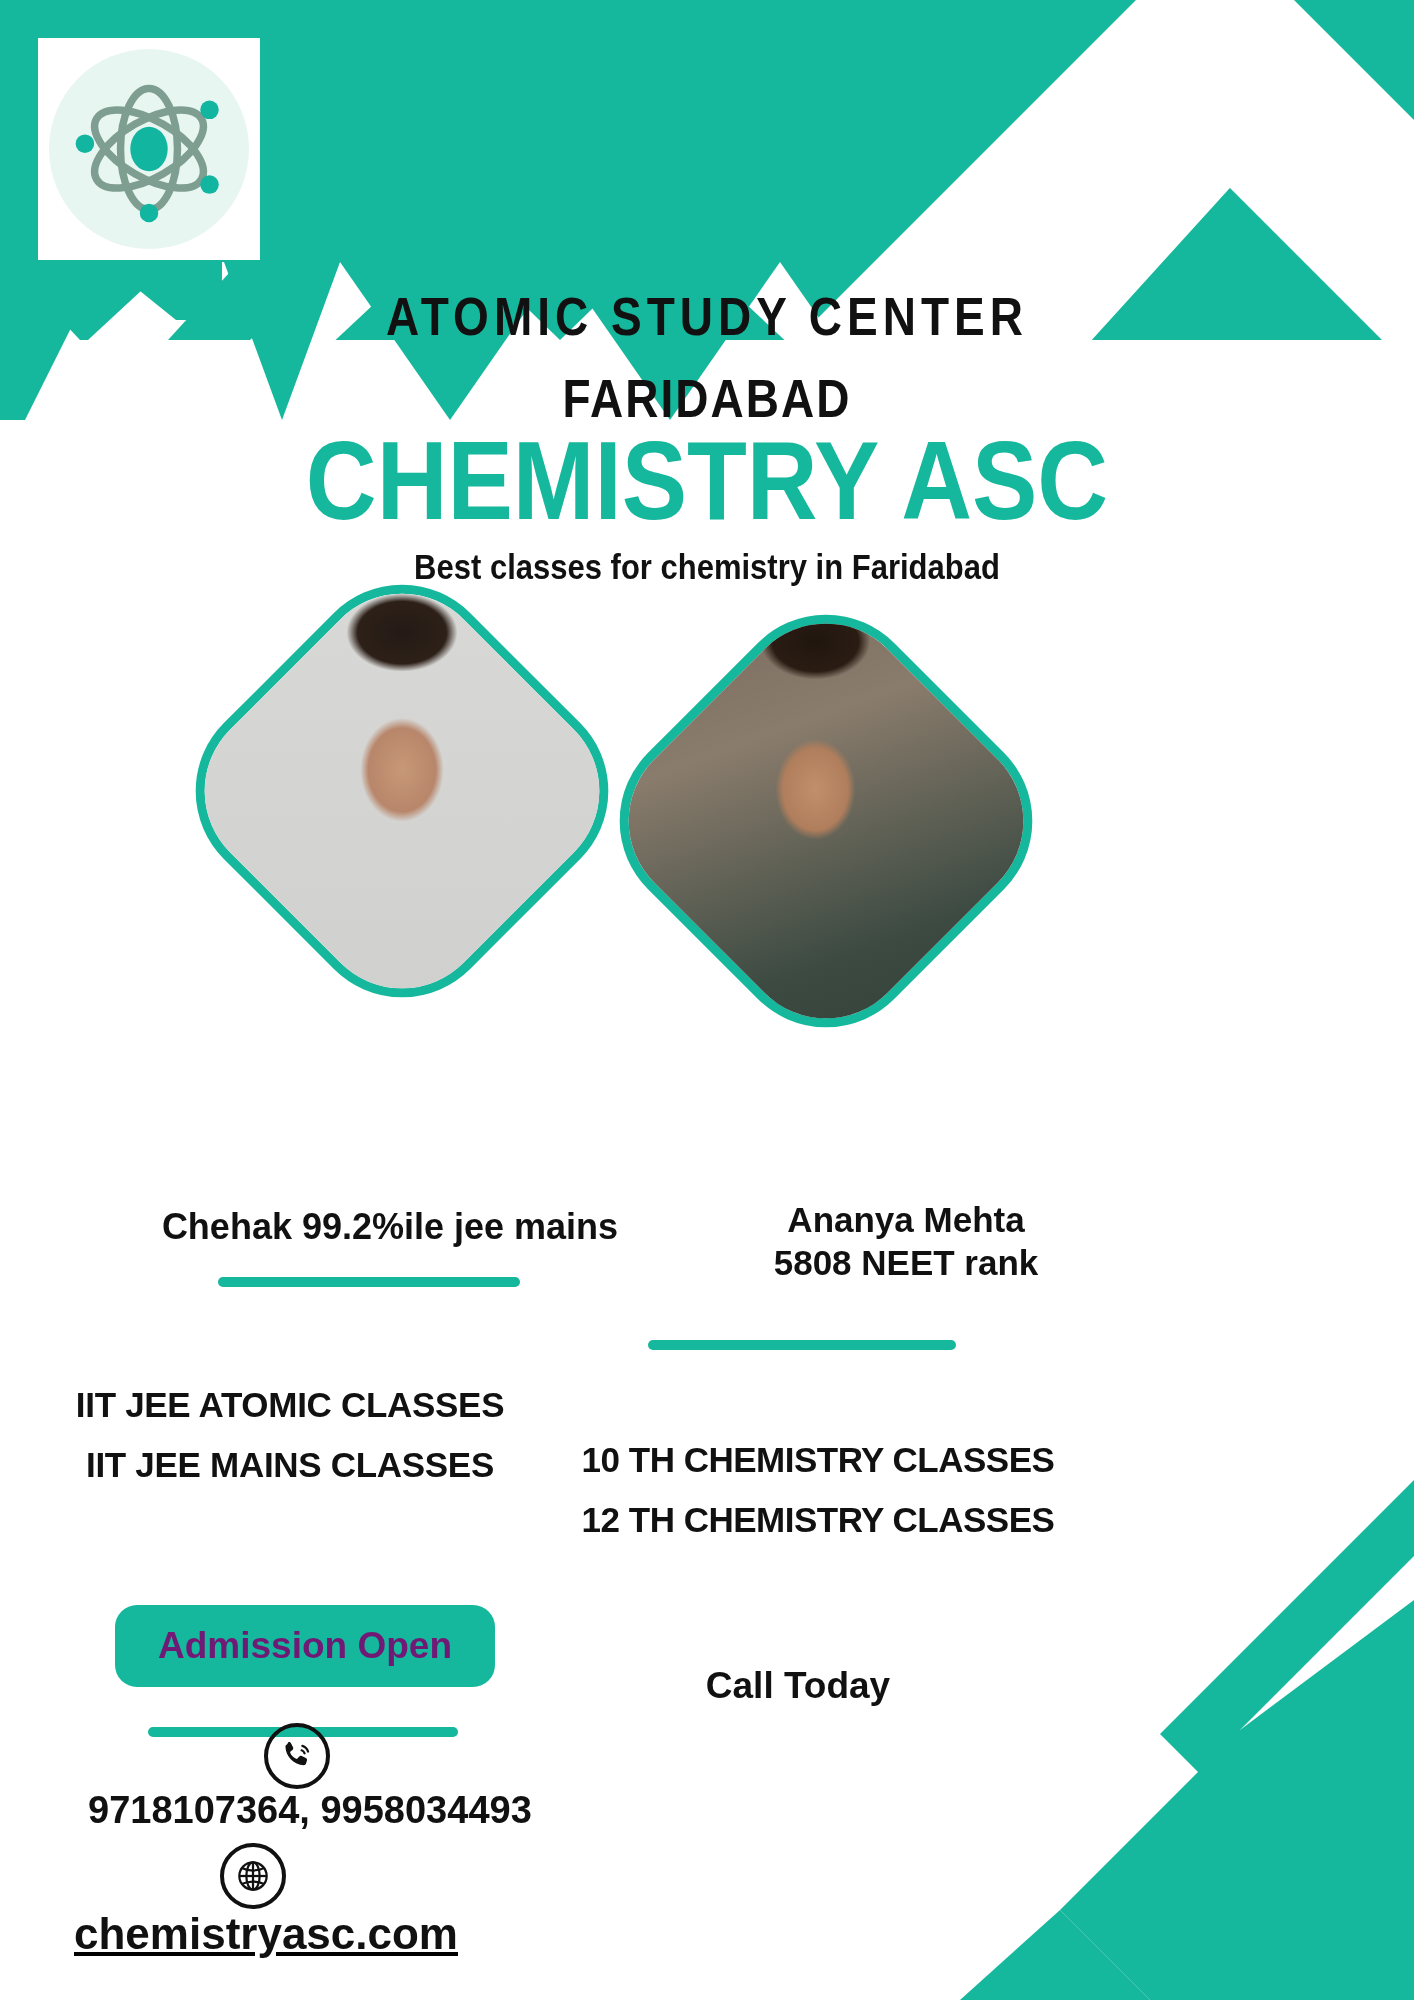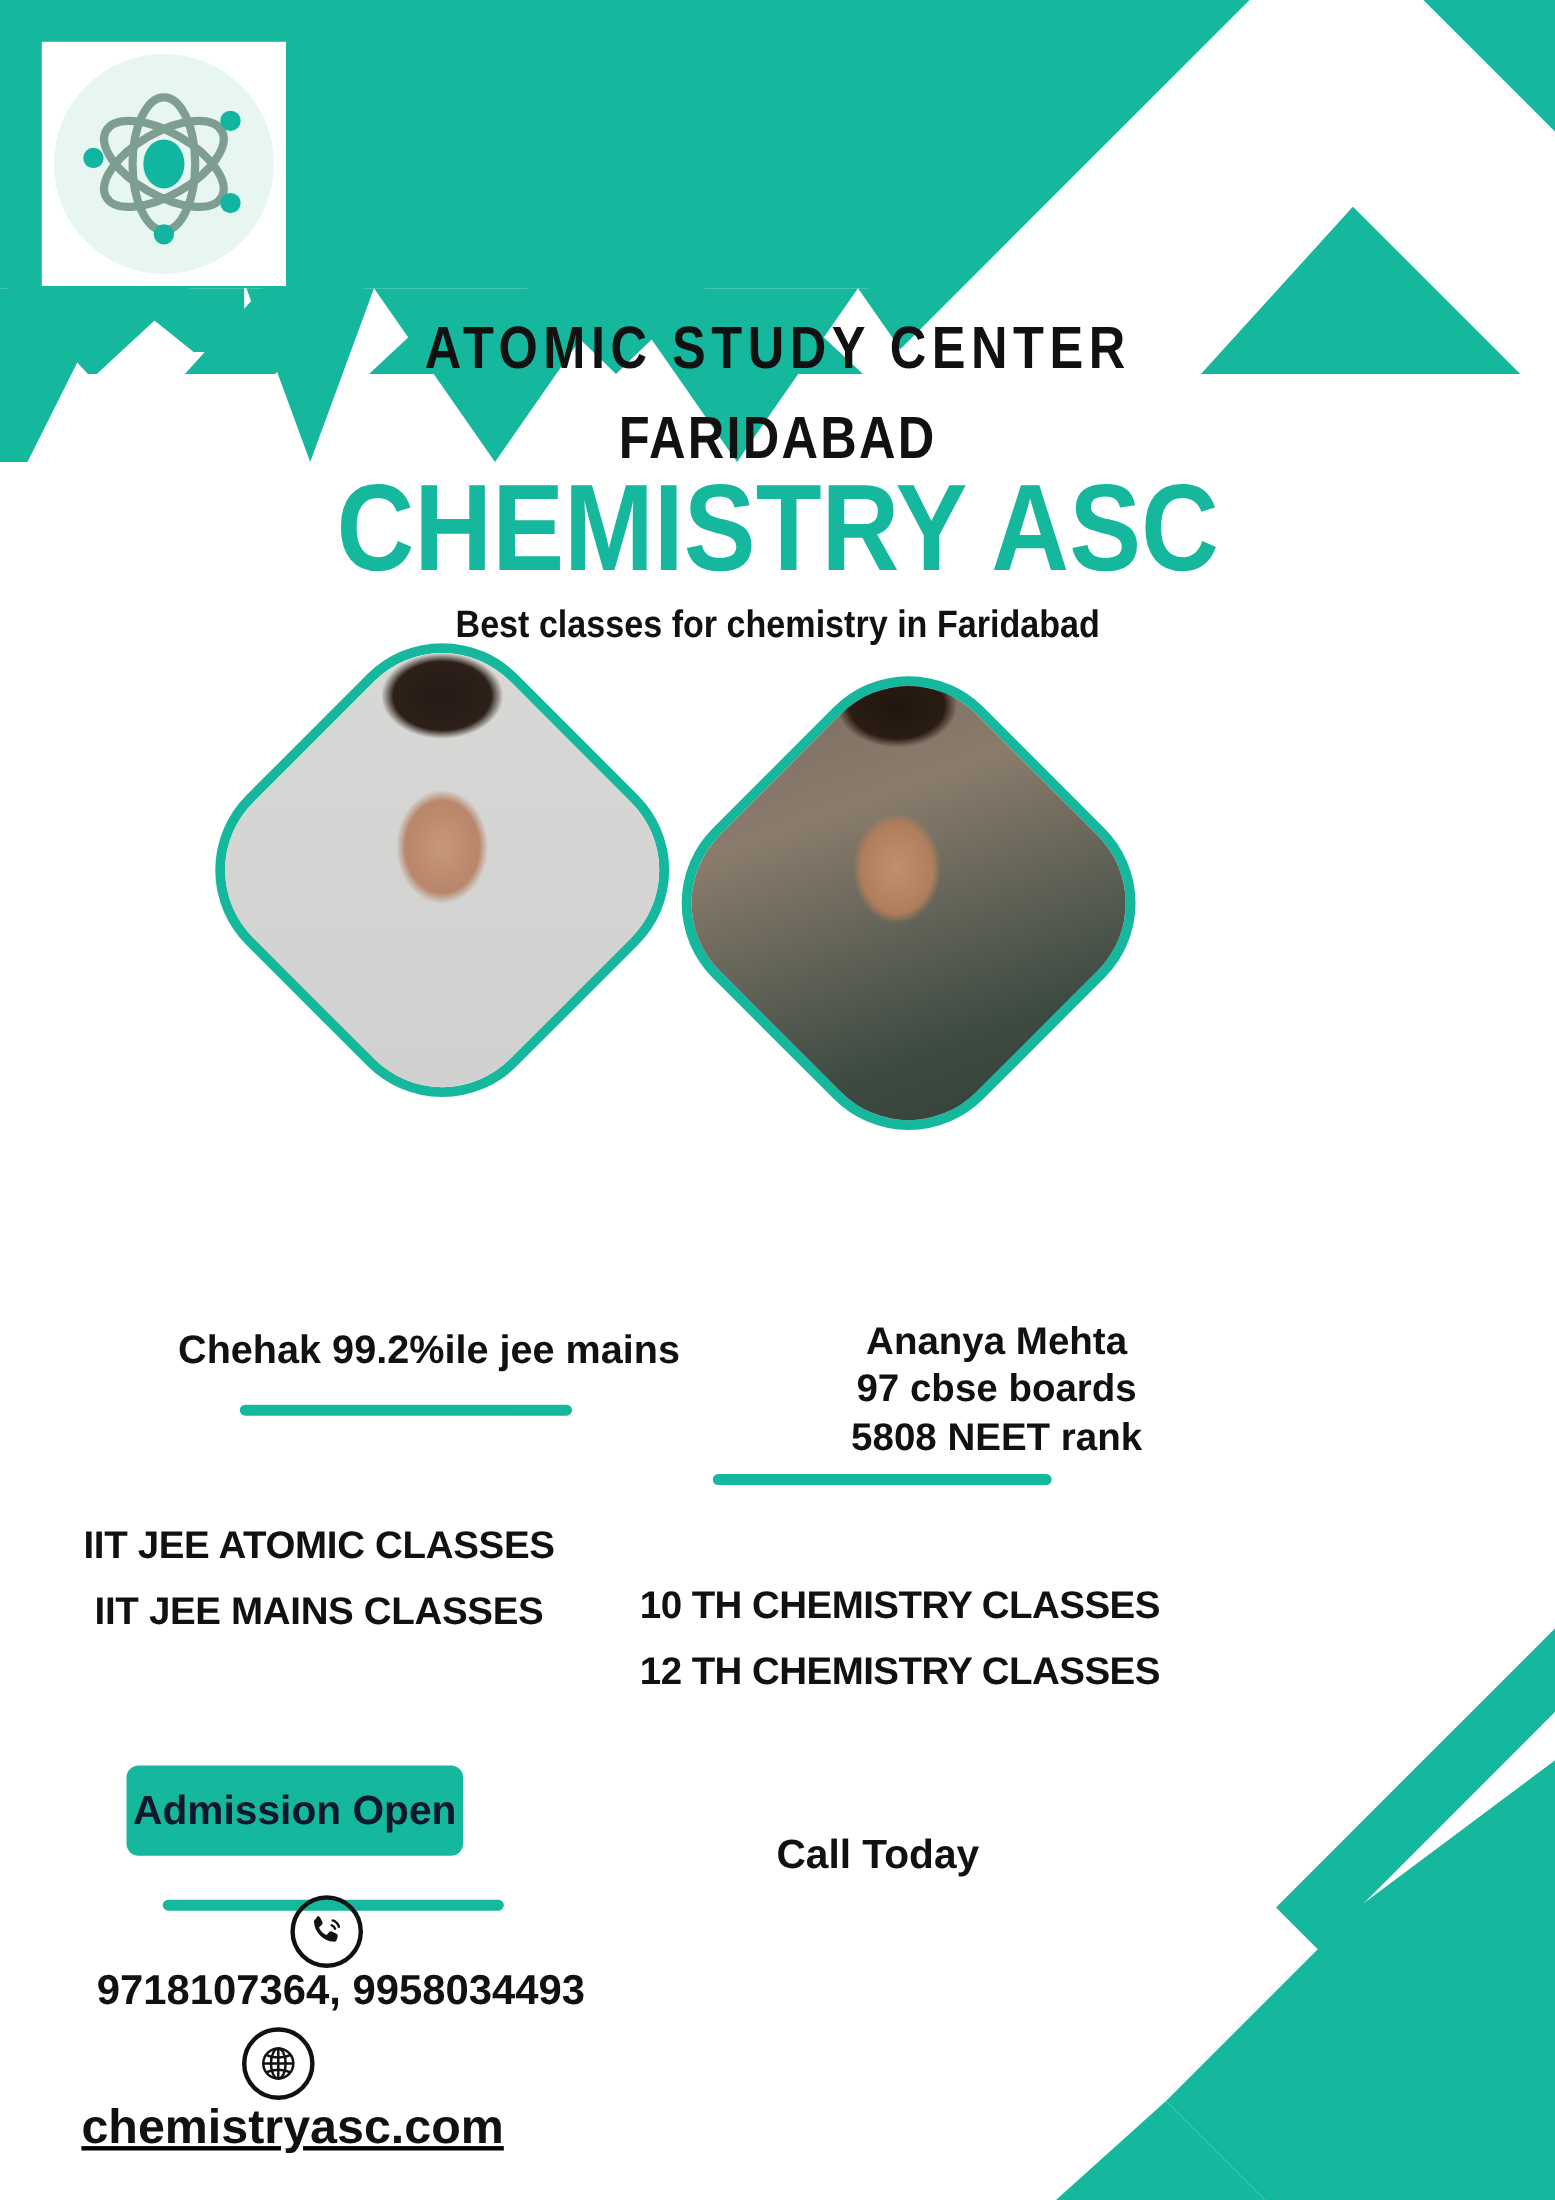--- a/index.html
+++ b/index.html
@@ -52,23 +52,23 @@
   .cap-left{left:110px;top:1206px;width:560px;text-align:center;font-size:36px;}
   .cap-right{left:696px;top:1198px;width:420px;text-align:center;font-size:35px;line-height:1.24;}
   .divider{position:absolute;height:10px;border-radius:6px;background:var(--teal);}
 
   
   .courses-left{position:absolute;left:20px;top:1375px;width:540px;text-align:center;
     font-weight:bold;font-size:35px;color:#111;line-height:1.72;letter-spacing:-0.3px;}
   .courses-right{position:absolute;left:548px;top:1430px;width:540px;text-align:center;
     font-weight:bold;font-size:35px;color:#111;line-height:1.72;letter-spacing:-0.5px;}
 
-  .admission{position:absolute;left:115px;top:1605px;width:306px;height:82px;
-    background:var(--teal);border-radius:11px;display:flex;align-items:center;justify-content:center;
-    font-weight:bold;font-size:37px;color:#0f172a;}
+  .admission{position:absolute;left:115px;top:1605px;width:380px;height:82px;
+    background:var(--teal);border-radius:22px;display:flex;align-items:center;justify-content:center;
+    font-weight:bold;font-size:37px;color:#701a75;}
   .calltoday{position:absolute;left:588px;top:1665px;width:420px;text-align:center;
     font-weight:bold;font-size:37px;color:#111;}
 
   
   .crow{position:absolute;display:flex;align-items:center;flex-direction:column;}
   .cicon{width:66px;height:66px;border-radius:50%;border:4px solid #111;box-sizing:border-box;
     display:flex;align-items:center;justify-content:center;flex:0 0 auto;}
   .ctext{margin-left:26px;font-weight:bold;font-size:38px;color:#111;white-space:nowrap;}
   .ctext.web{font-size:44px;}
 </style>
@@ -159,21 +159,20 @@
     <div class="inner">
         <div class="face-b"></div>
       </div>
   </div>
 
   <div class="cap cap-left">Chehak 99.2%ile jee mains</div>
   <div class="divider" style="left:218px;top:1277px;width:302px;"></div>
 
   <div class="cap cap-right">
     <div>Ananya Mehta</div>
-    <div>97 cbse boards</div>
     <div>5808 NEET rank</div>
   </div>
   <div class="divider" style="left:648px;top:1340px;width:308px;"></div>
 
   <div class="courses-left">
     <div>IIT JEE ATOMIC CLASSES</div>
     <div>IIT JEE MAINS CLASSES</div>
   </div>
 
   <div class="courses-right">

